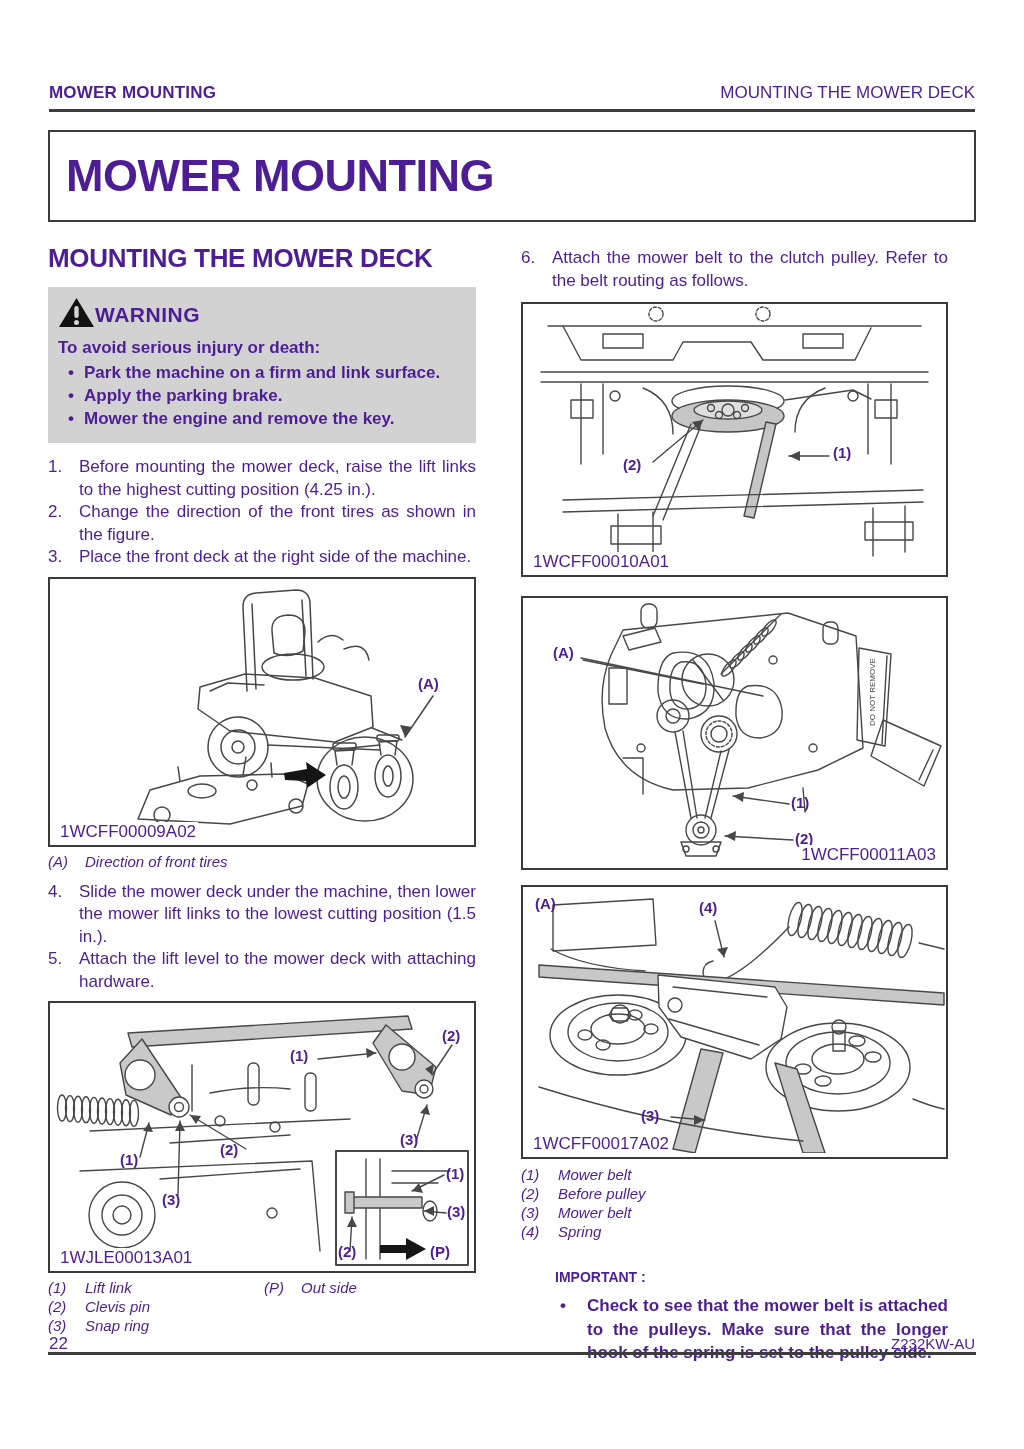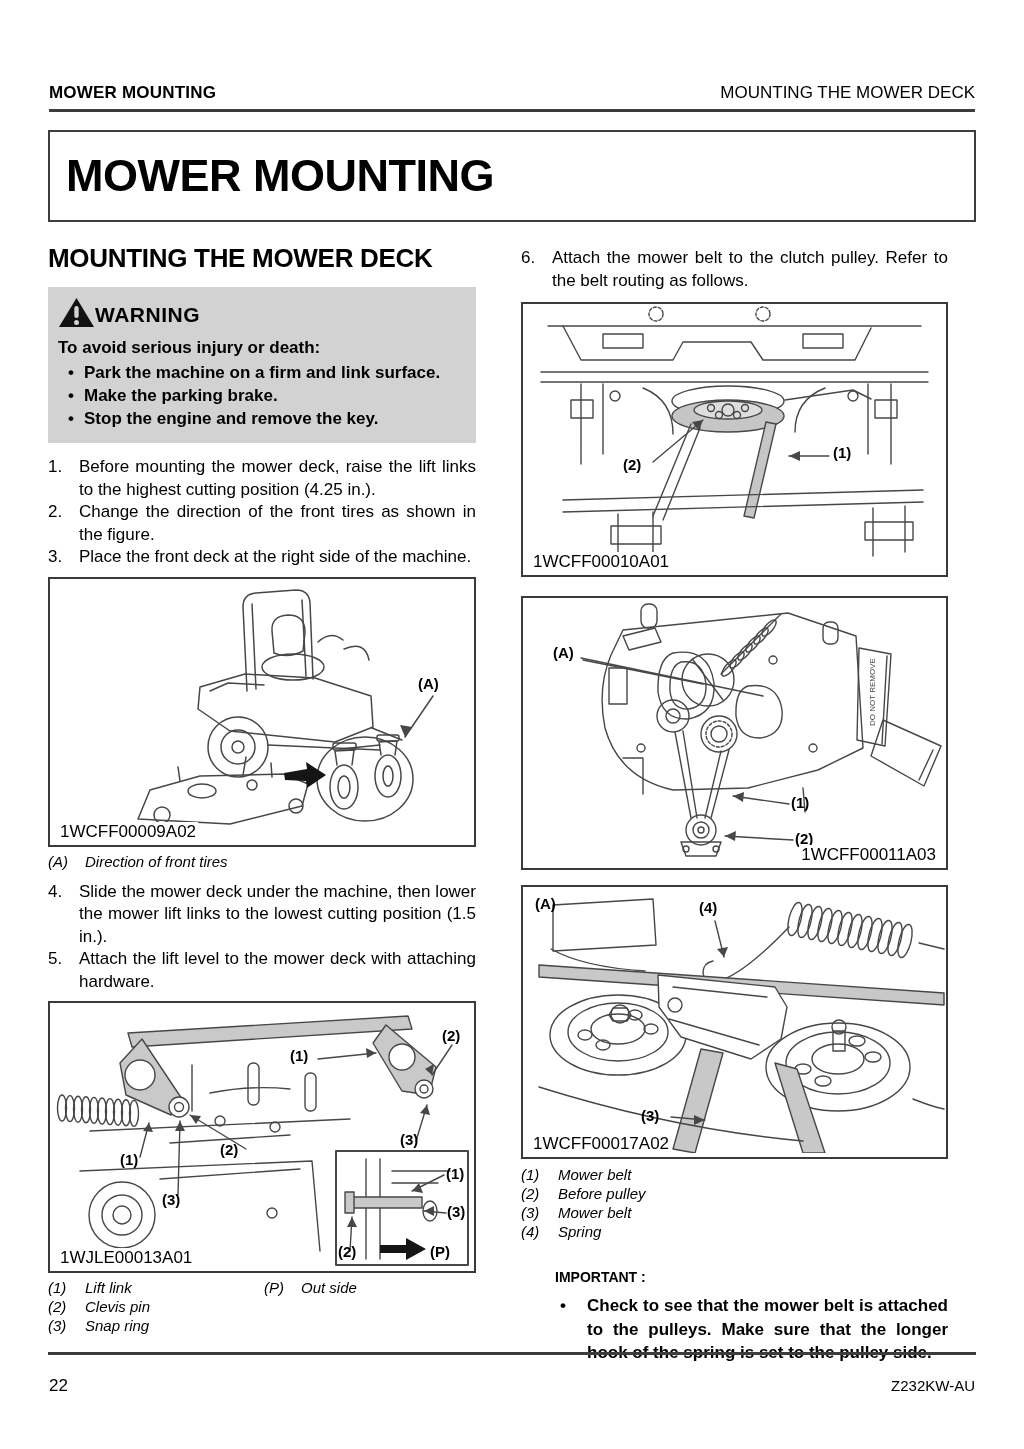--- a/index.html
+++ b/index.html
@@ -1,17 +1,17 @@
 <!DOCTYPE html>
 <html><head>
 <meta charset="utf-8">
 <style>
   html,body{margin:0;padding:0;background:#ffffff;}
   .page{position:relative;width:1024px;height:1449px;background:#ffffff;
-        font-family:"Liberation Sans",sans-serif;color:#000000;overflow:hidden;}
+        font-family:"Liberation Sans",sans-serif;color:#4c1d95;overflow:hidden;}
 
   
   .header{position:absolute;left:49px;right:49px;top:83px;display:flex;
           justify-content:space-between;align-items:baseline;}
   .header-left{font-weight:bold;font-size:17px;letter-spacing:.2px;}
   .header-right{font-size:17px;}
   .header-rule{position:absolute;left:49px;right:49px;top:109px;border-top:3px solid #3c3c3c;}
 
   
   .title-box{position:absolute;left:48px;right:48px;top:130px;height:88px;
@@ -50,21 +50,21 @@
   .mt10{margin-top:10px;} .mt19{margin-top:19px;}
   .mt15{margin-top:15px;} .mt6{margin-top:6px;}
 
   .important{margin:28px 0 0 34px;}
   .important h3{font-size:14px;margin:0 0 9px 0;}
   .ibullet{display:flex;font-weight:bold;font-size:17px;line-height:23.5px;}
   .ibullet .dot{flex:none;width:27px;padding-left:5px;}
   .ibullet .btxt{flex:1;text-align:justify;}
 
   .footer-rule{position:absolute;left:48px;right:48px;top:1352px;border-top:3px solid #3c3c3c;}
-  .footer{position:absolute;left:49px;right:49px;top:1376px;display:flex;
+  .footer{position:absolute;left:49px;right:49px;top:1334px;display:flex;
           justify-content:space-between;align-items:baseline;}
   .footer .pg{font-size:17px;}
   .footer .doc{font-size:15px;}
 </style>
 </head>
 <body>
 
 <div class="page">
 
   <div class="header">
@@ -92,25 +92,25 @@
         </span>
         <span class="wlabel">WARNING</span>
       </div>
       <p class="warnintro">To avoid serious injury or death:</p>
       <div class="wbullet">
         <span class="dot">•</span>
         <span class="btxt">Park the machine on a firm and link surface.</span>
       </div>
       <div class="wbullet">
         <span class="dot">•</span>
-        <span class="btxt">Make the parking brake.</span>
+        <span class="btxt">Apply the parking brake.</span>
       </div>
       <div class="wbullet">
         <span class="dot">•</span>
-        <span class="btxt">Stop the engine and remove the key.</span>
+        <span class="btxt">Mower the engine and remove the key.</span>
       </div>
     </div>
 
     <div class="steps">
       <div class="step">
         <span class="num">1.</span>
         <span class="txt">Before mounting the mower deck, raise the lift links to the highest cutting position (4.25 in.).</span>
       </div>
       <div class="step">
         <span class="num">2.</span>

